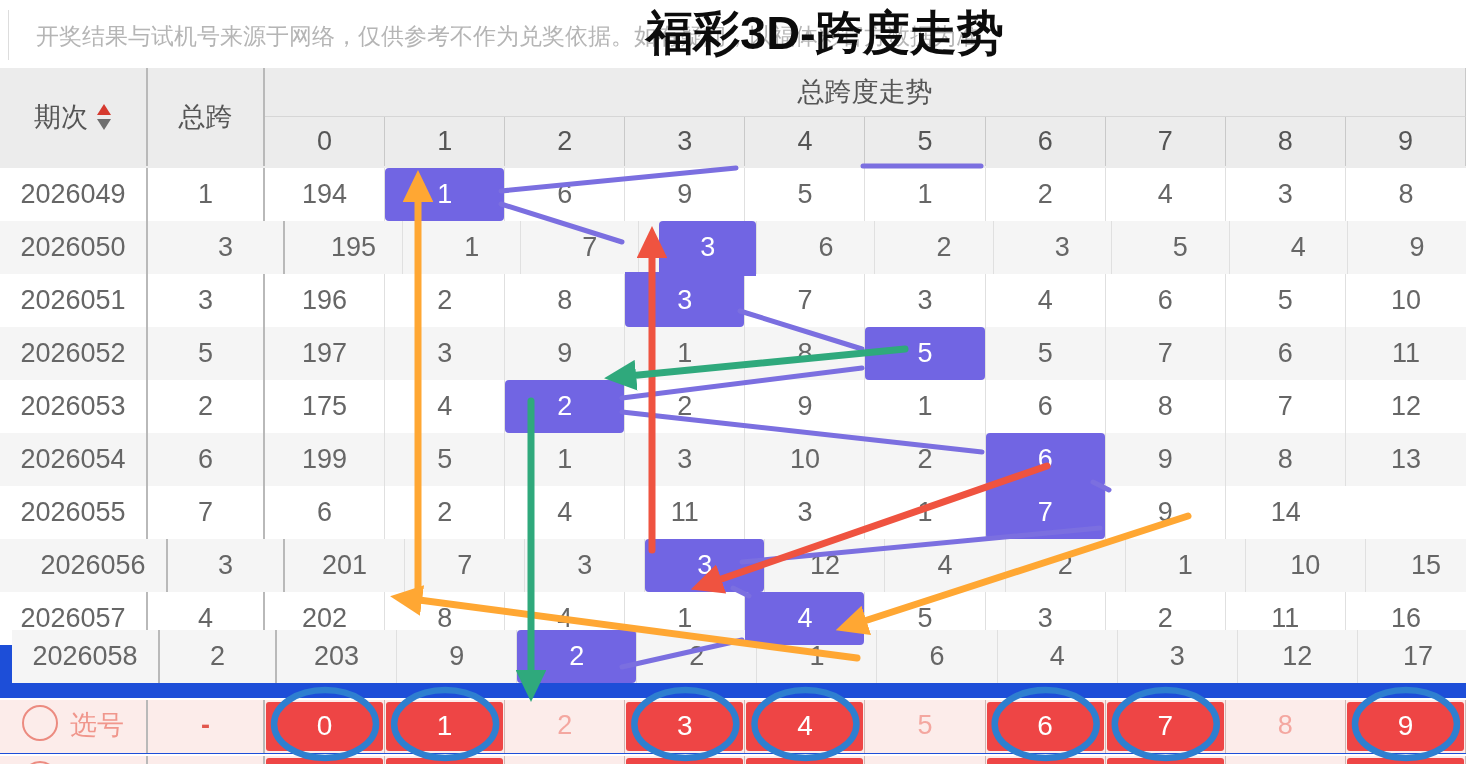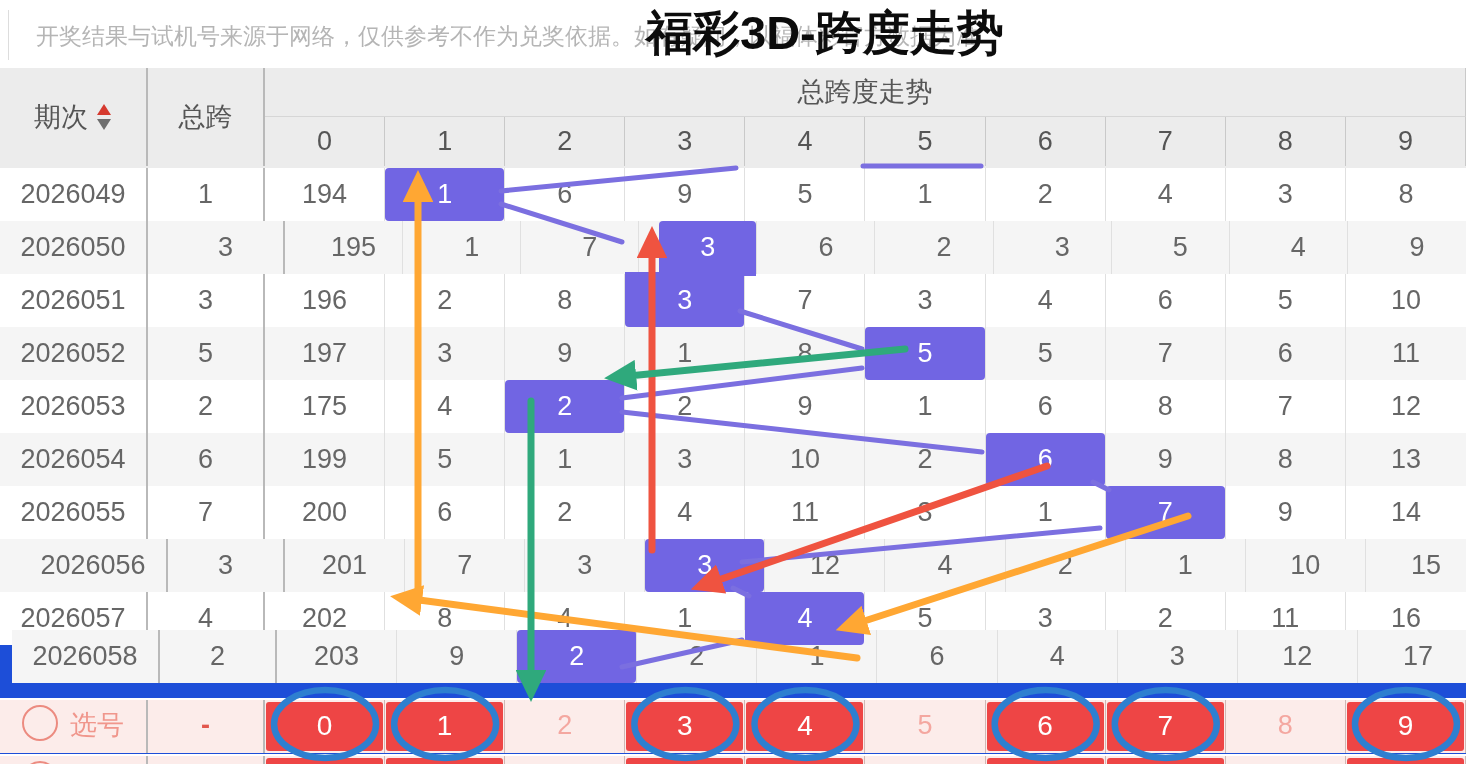--- a/index.html
+++ b/index.html
@@ -163,21 +163,20 @@
         <div class="cell">10</div>
         <div class="cell">2</div>
         <div class="cell"><div class="hl-box"></div><span class="hl-txt">6</span></div>
         <div class="cell">9</div>
         <div class="cell">8</div>
         <div class="cell">13</div>
       </div>
       <div class="trow grid" style="top: 486px;">
         <div class="cell sep-strong">2026055</div>
         <div class="cell sep-strong">7</div>
-        <div class="cell">200</div>
         <div class="cell">6</div>
         <div class="cell">2</div>
         <div class="cell">4</div>
         <div class="cell">11</div>
         <div class="cell">3</div>
         <div class="cell">1</div>
         <div class="cell"><div class="hl-box"></div><span class="hl-txt">7</span></div>
         <div class="cell">9</div>
         <div class="cell">14</div>
       </div>

